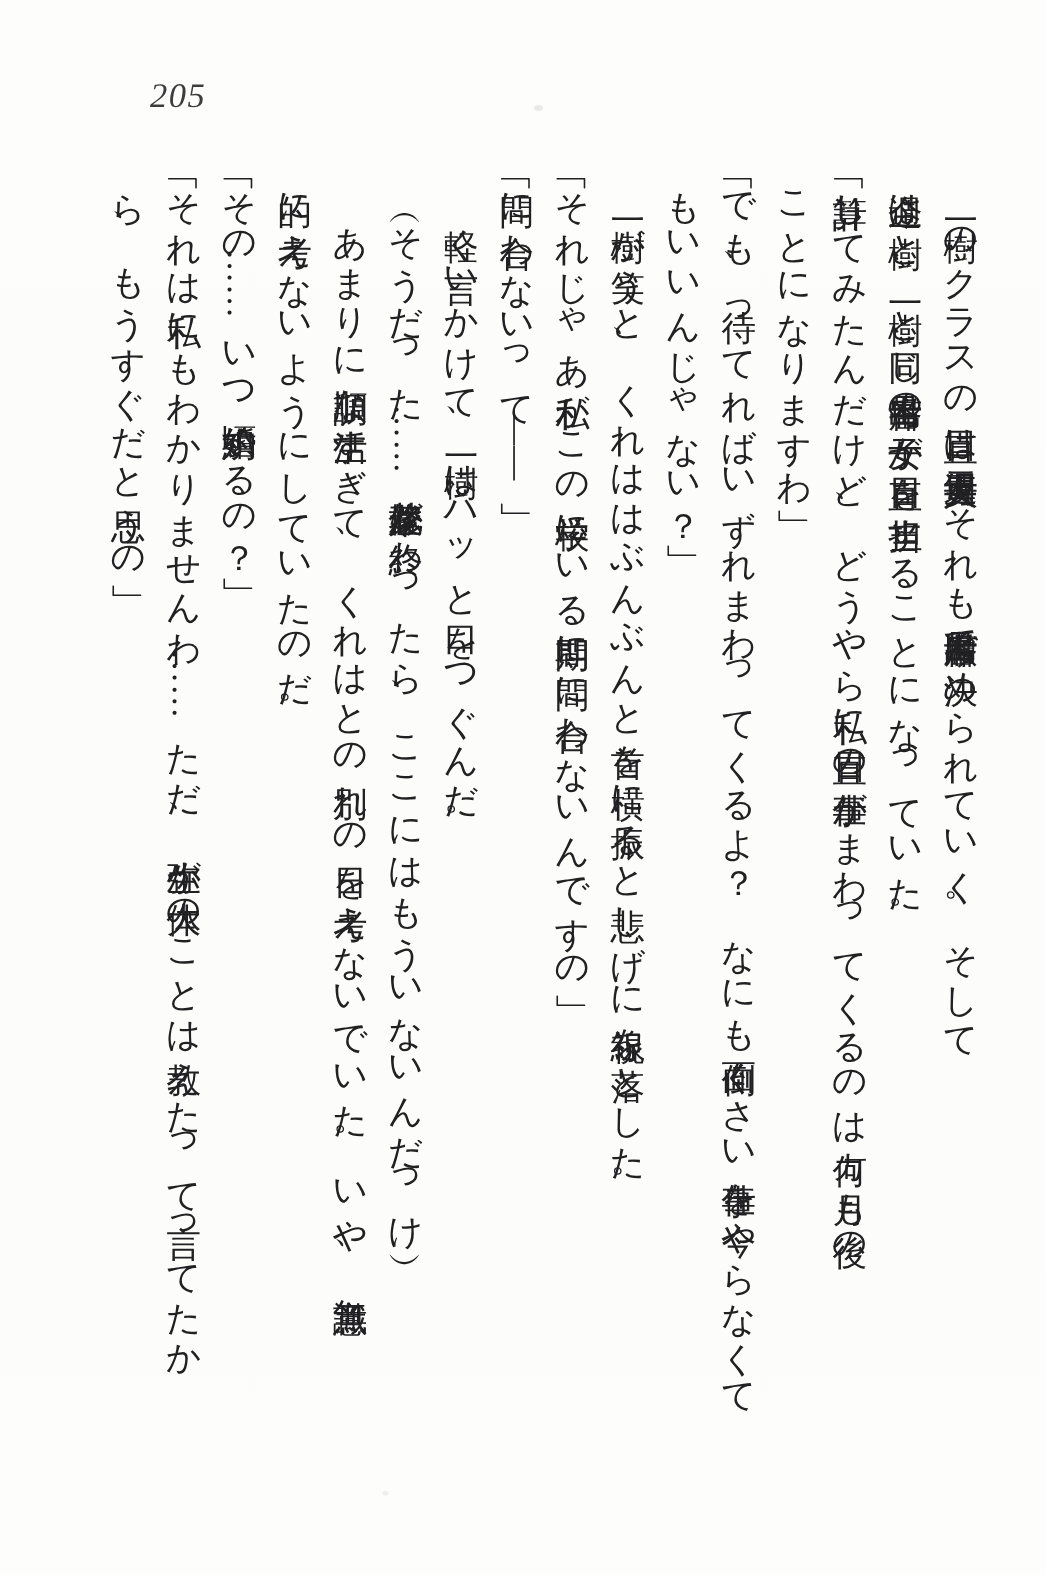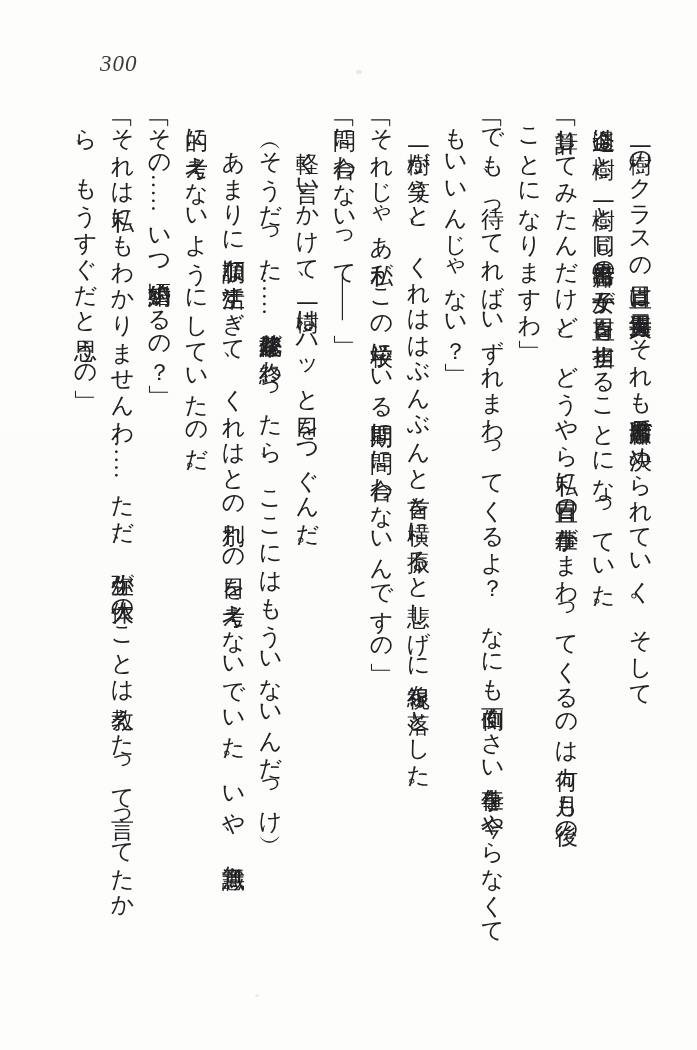--- a/index.html
+++ b/index.html
@@ -56,21 +56,21 @@
     border-radius: 50%;
     opacity: 0.55;
   }
   .speck.s1 { left: 356px; top: 70px;  width: 6px; height: 4px; }
   .speck.s2 { left: 255px; top: 994px; width: 4px; height: 3px; opacity: 0.4; }
 </style>
 </head>
 <body>
 
 <div class="book-page">
-  <span class="page-number">300</span>
+  <span class="page-number">205</span>
 
   <div class="page-text">
       <p class="text-line indent">一樹のクラスの日直は毎週男女二人。それも出席番号順で決められていく。そして</p>
       <p class="text-line">今週は一樹と、一樹と同じ出席番号の女子が日直を担当することになっていた。</p>
       <p class="text-line">「計算してみたんだけど、どうやら私に日直の仕事がまわってくるのは何カ月も後の</p>
       <p class="text-line">ことになりますわ」</p>
       <p class="text-line">「でも、待ってればいずれまわってくるよ？　なにも面倒くさい仕事を今やらなくて</p>
       <p class="text-line">もいいんじゃない？」</p>
       <p class="text-line indent">一樹が笑うと、くれははぶんぶんと首を横に振ると悲しげに視線を落とした。</p>
       <p class="text-line">「それじゃあ私がこの学校にいる期間に間に合わないんですの」</p>

